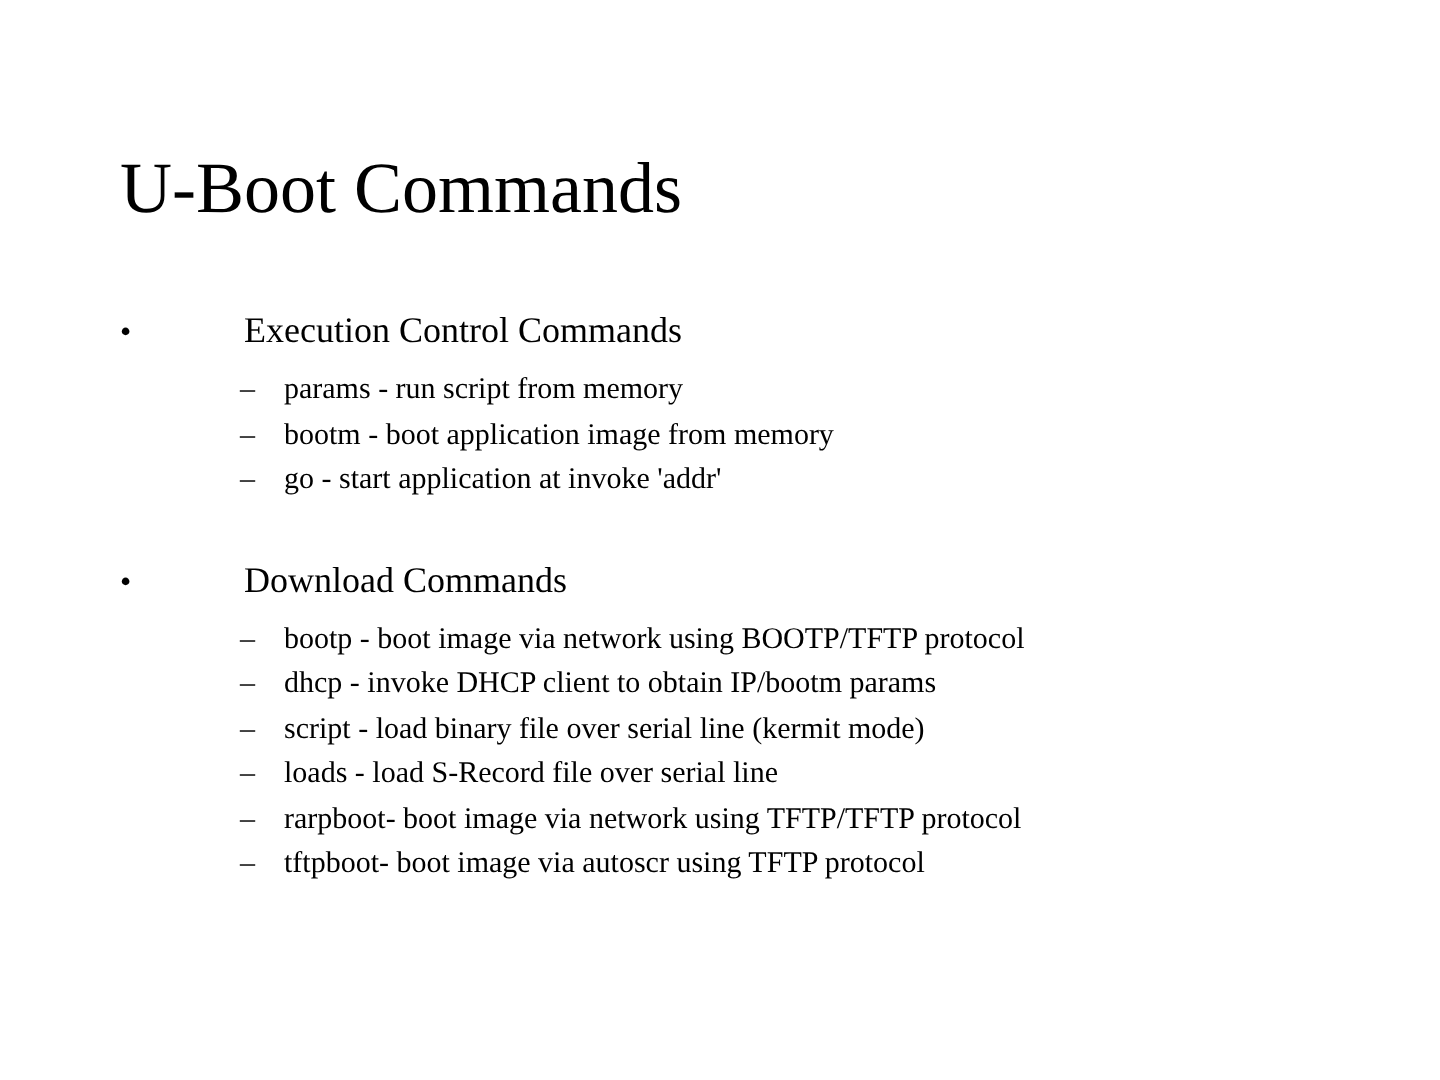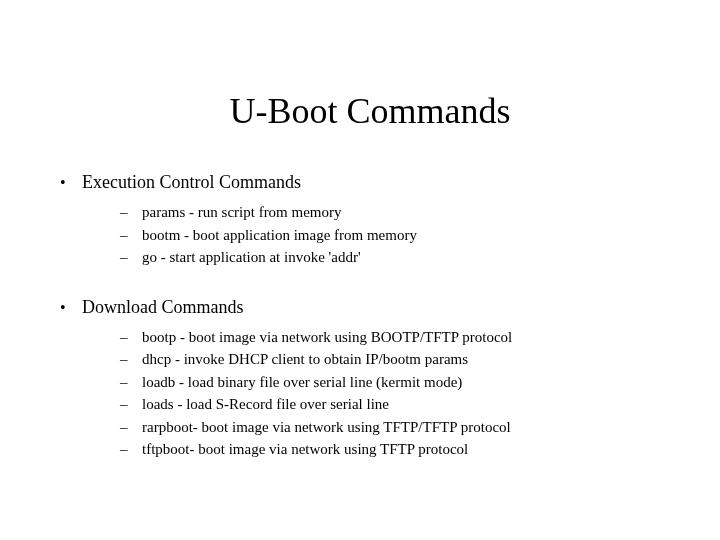--- a/index.html
+++ b/index.html
@@ -13,42 +13,42 @@
   }
   .slide {
     width: 720px;
     height: 540px;
     box-sizing: border-box;
     padding: 60px 40px 40px 60px;
   }
   .title {
     font-size: 36px;
     font-weight: normal;
-    text-align: center;
-    margin: 30px 0 40px 0;
+    margin: 13px 0 40px 0;
   }
   .sections {
     margin-left: 0;
   }
   .section {
     margin-bottom: 28px;
   }
   .section-heading {
     font-size: 18px;
     font-weight: normal;
     display: flex;
     align-items: baseline;
   }
   .sec-bullet {
     display: inline-block;
     width: 22px;
     font-size: 16px;
   }
   .sec-title {
     font-weight: normal;
+    margin-left: 40px;
   }
   .sub-list {
     margin: 8px 0 0 60px;
     padding: 0;
   }
   .sub-item {
     font-size: 15px;
     line-height: 1.5;
     list-style: none;
     display: flex;
@@ -96,31 +96,31 @@
         <li class="sub-item">
           <span class="sub-dash">–</span>
           <span>bootp - boot image via network using BOOTP/TFTP protocol</span>
         </li>
         <li class="sub-item">
           <span class="sub-dash">–</span>
           <span>dhcp - invoke DHCP client to obtain IP/bootm params</span>
         </li>
         <li class="sub-item">
           <span class="sub-dash">–</span>
-          <span>loadb - load binary file over serial line (kermit mode)</span>
+          <span>script - load binary file over serial line (kermit mode)</span>
         </li>
         <li class="sub-item">
           <span class="sub-dash">–</span>
           <span>loads - load S-Record file over serial line</span>
         </li>
         <li class="sub-item">
           <span class="sub-dash">–</span>
           <span>rarpboot- boot image via network using TFTP/TFTP protocol</span>
         </li>
         <li class="sub-item">
           <span class="sub-dash">–</span>
-          <span>tftpboot- boot image via network using TFTP protocol</span>
+          <span>tftpboot- boot image via autoscr using TFTP protocol</span>
         </li>
       </ul>
     </div>
 
   </div>
 </div>
 
 </body></html>

